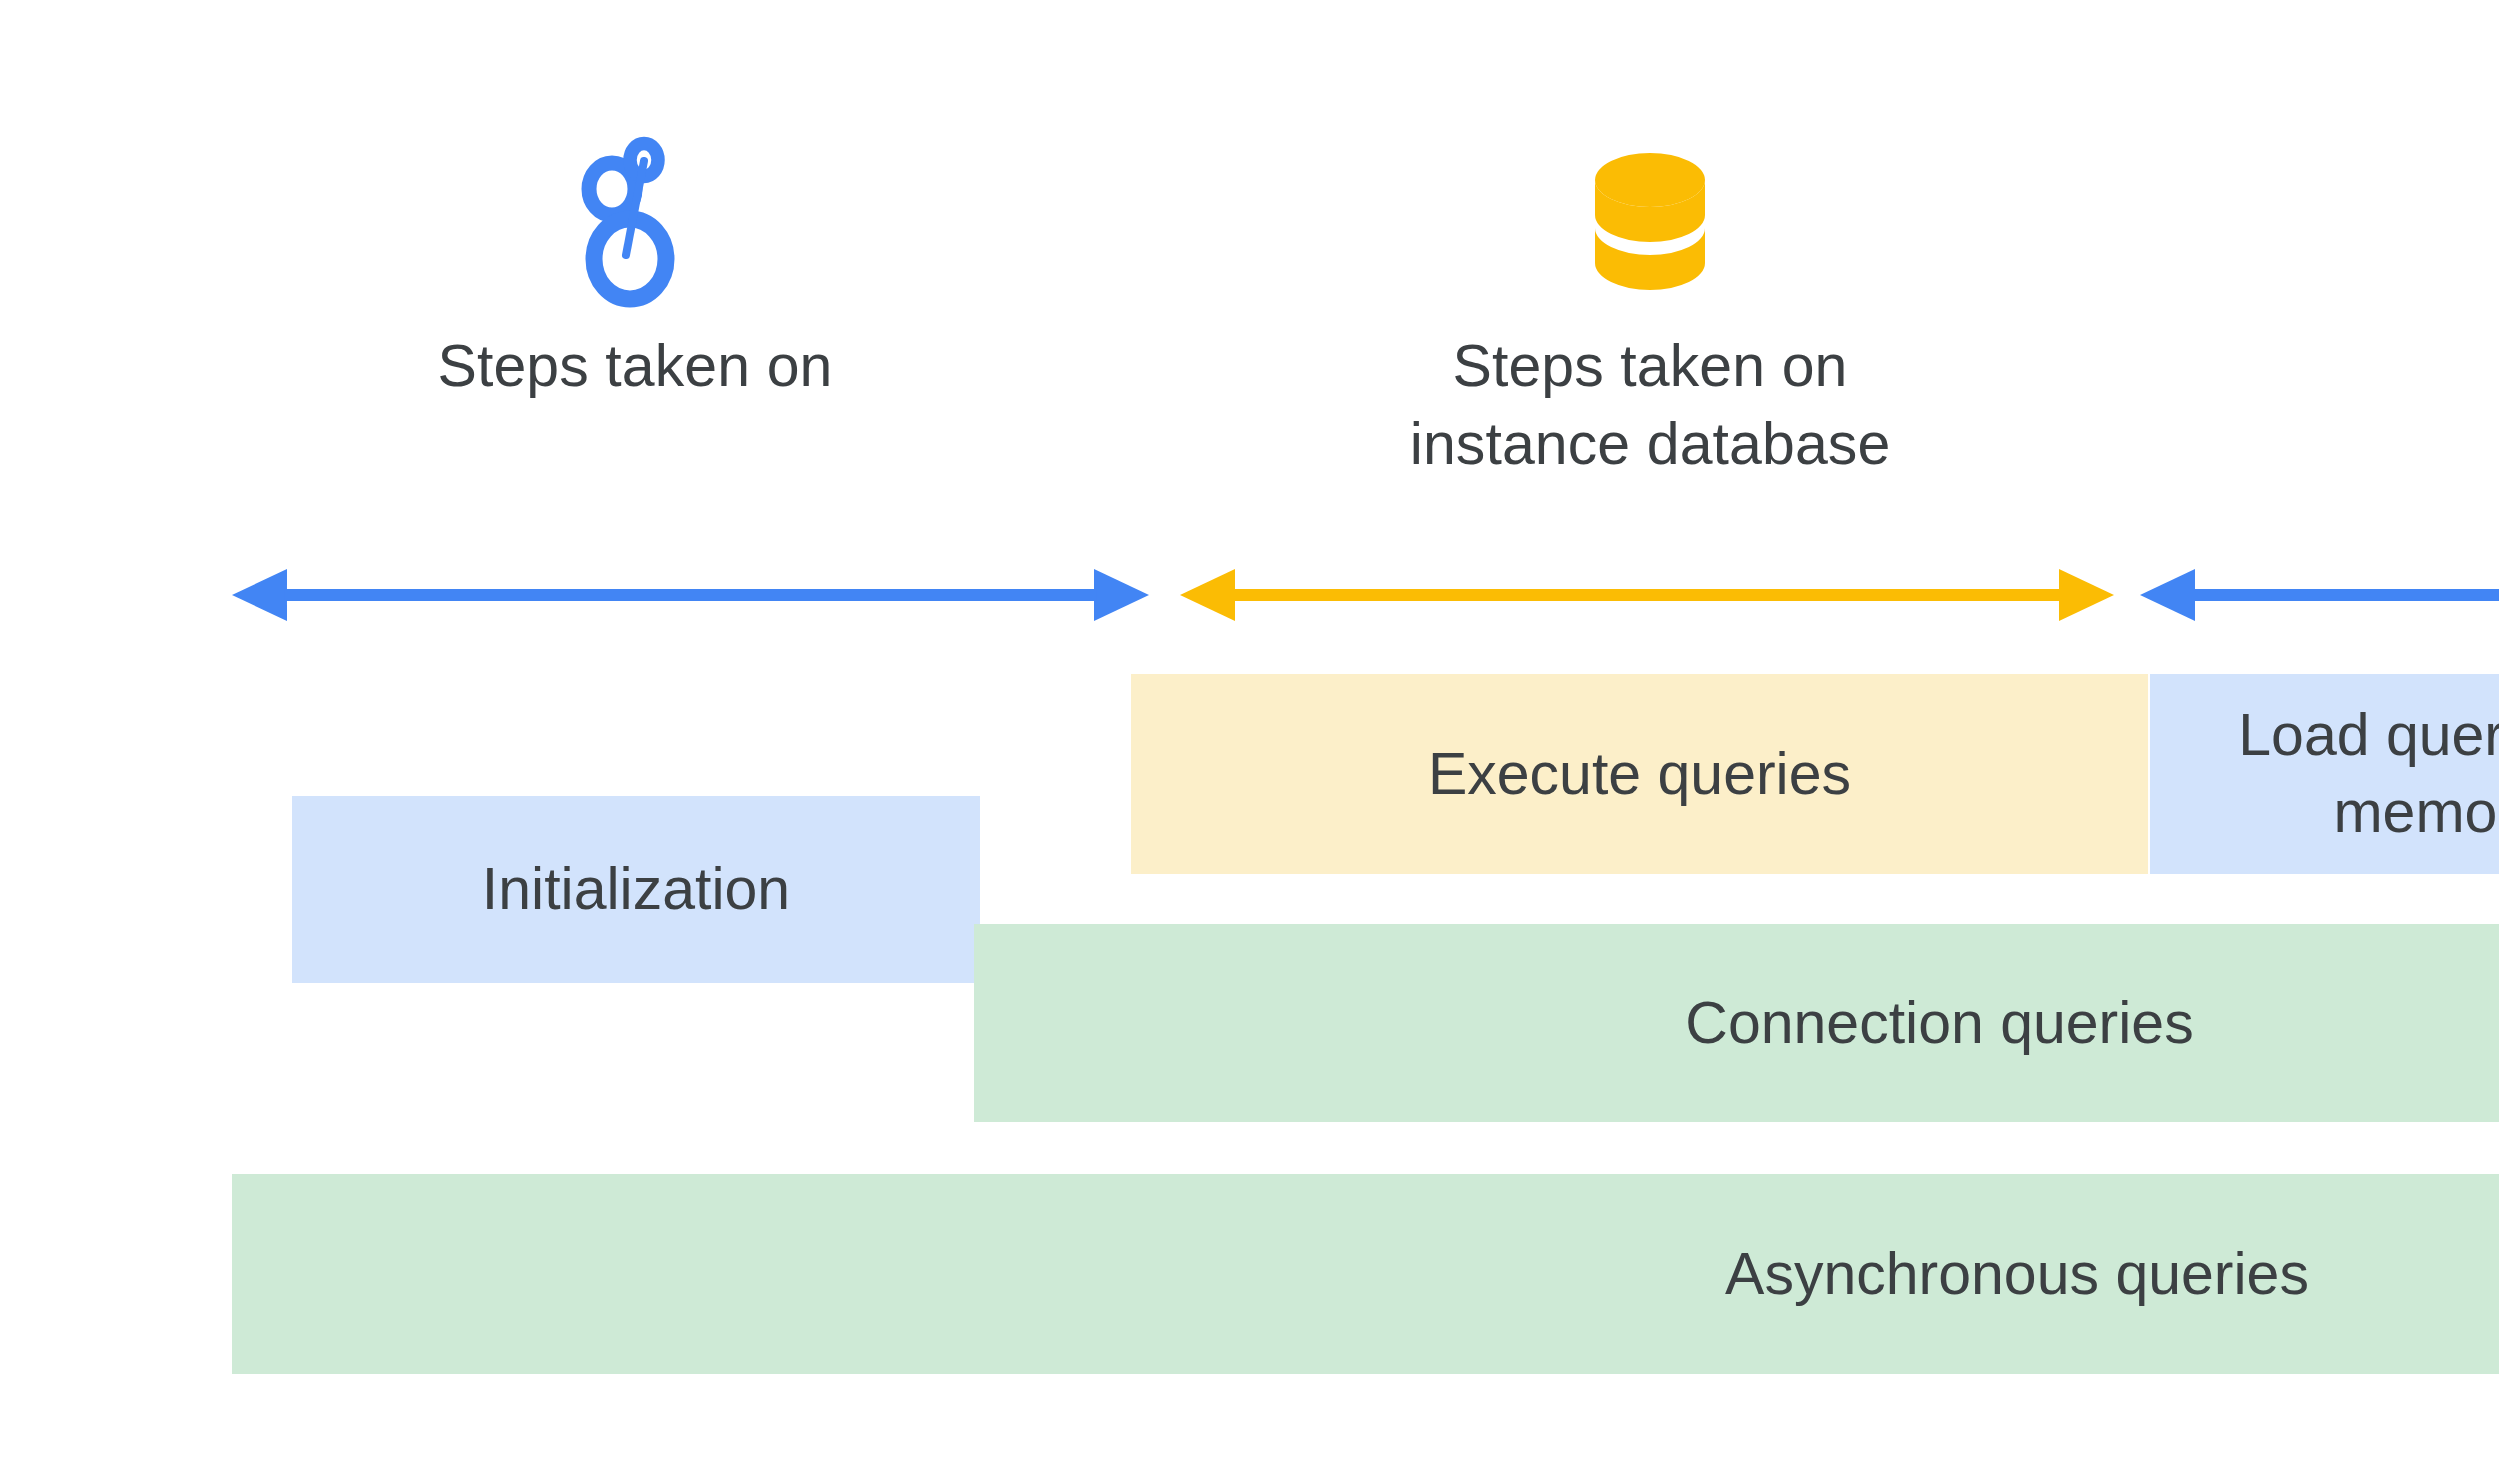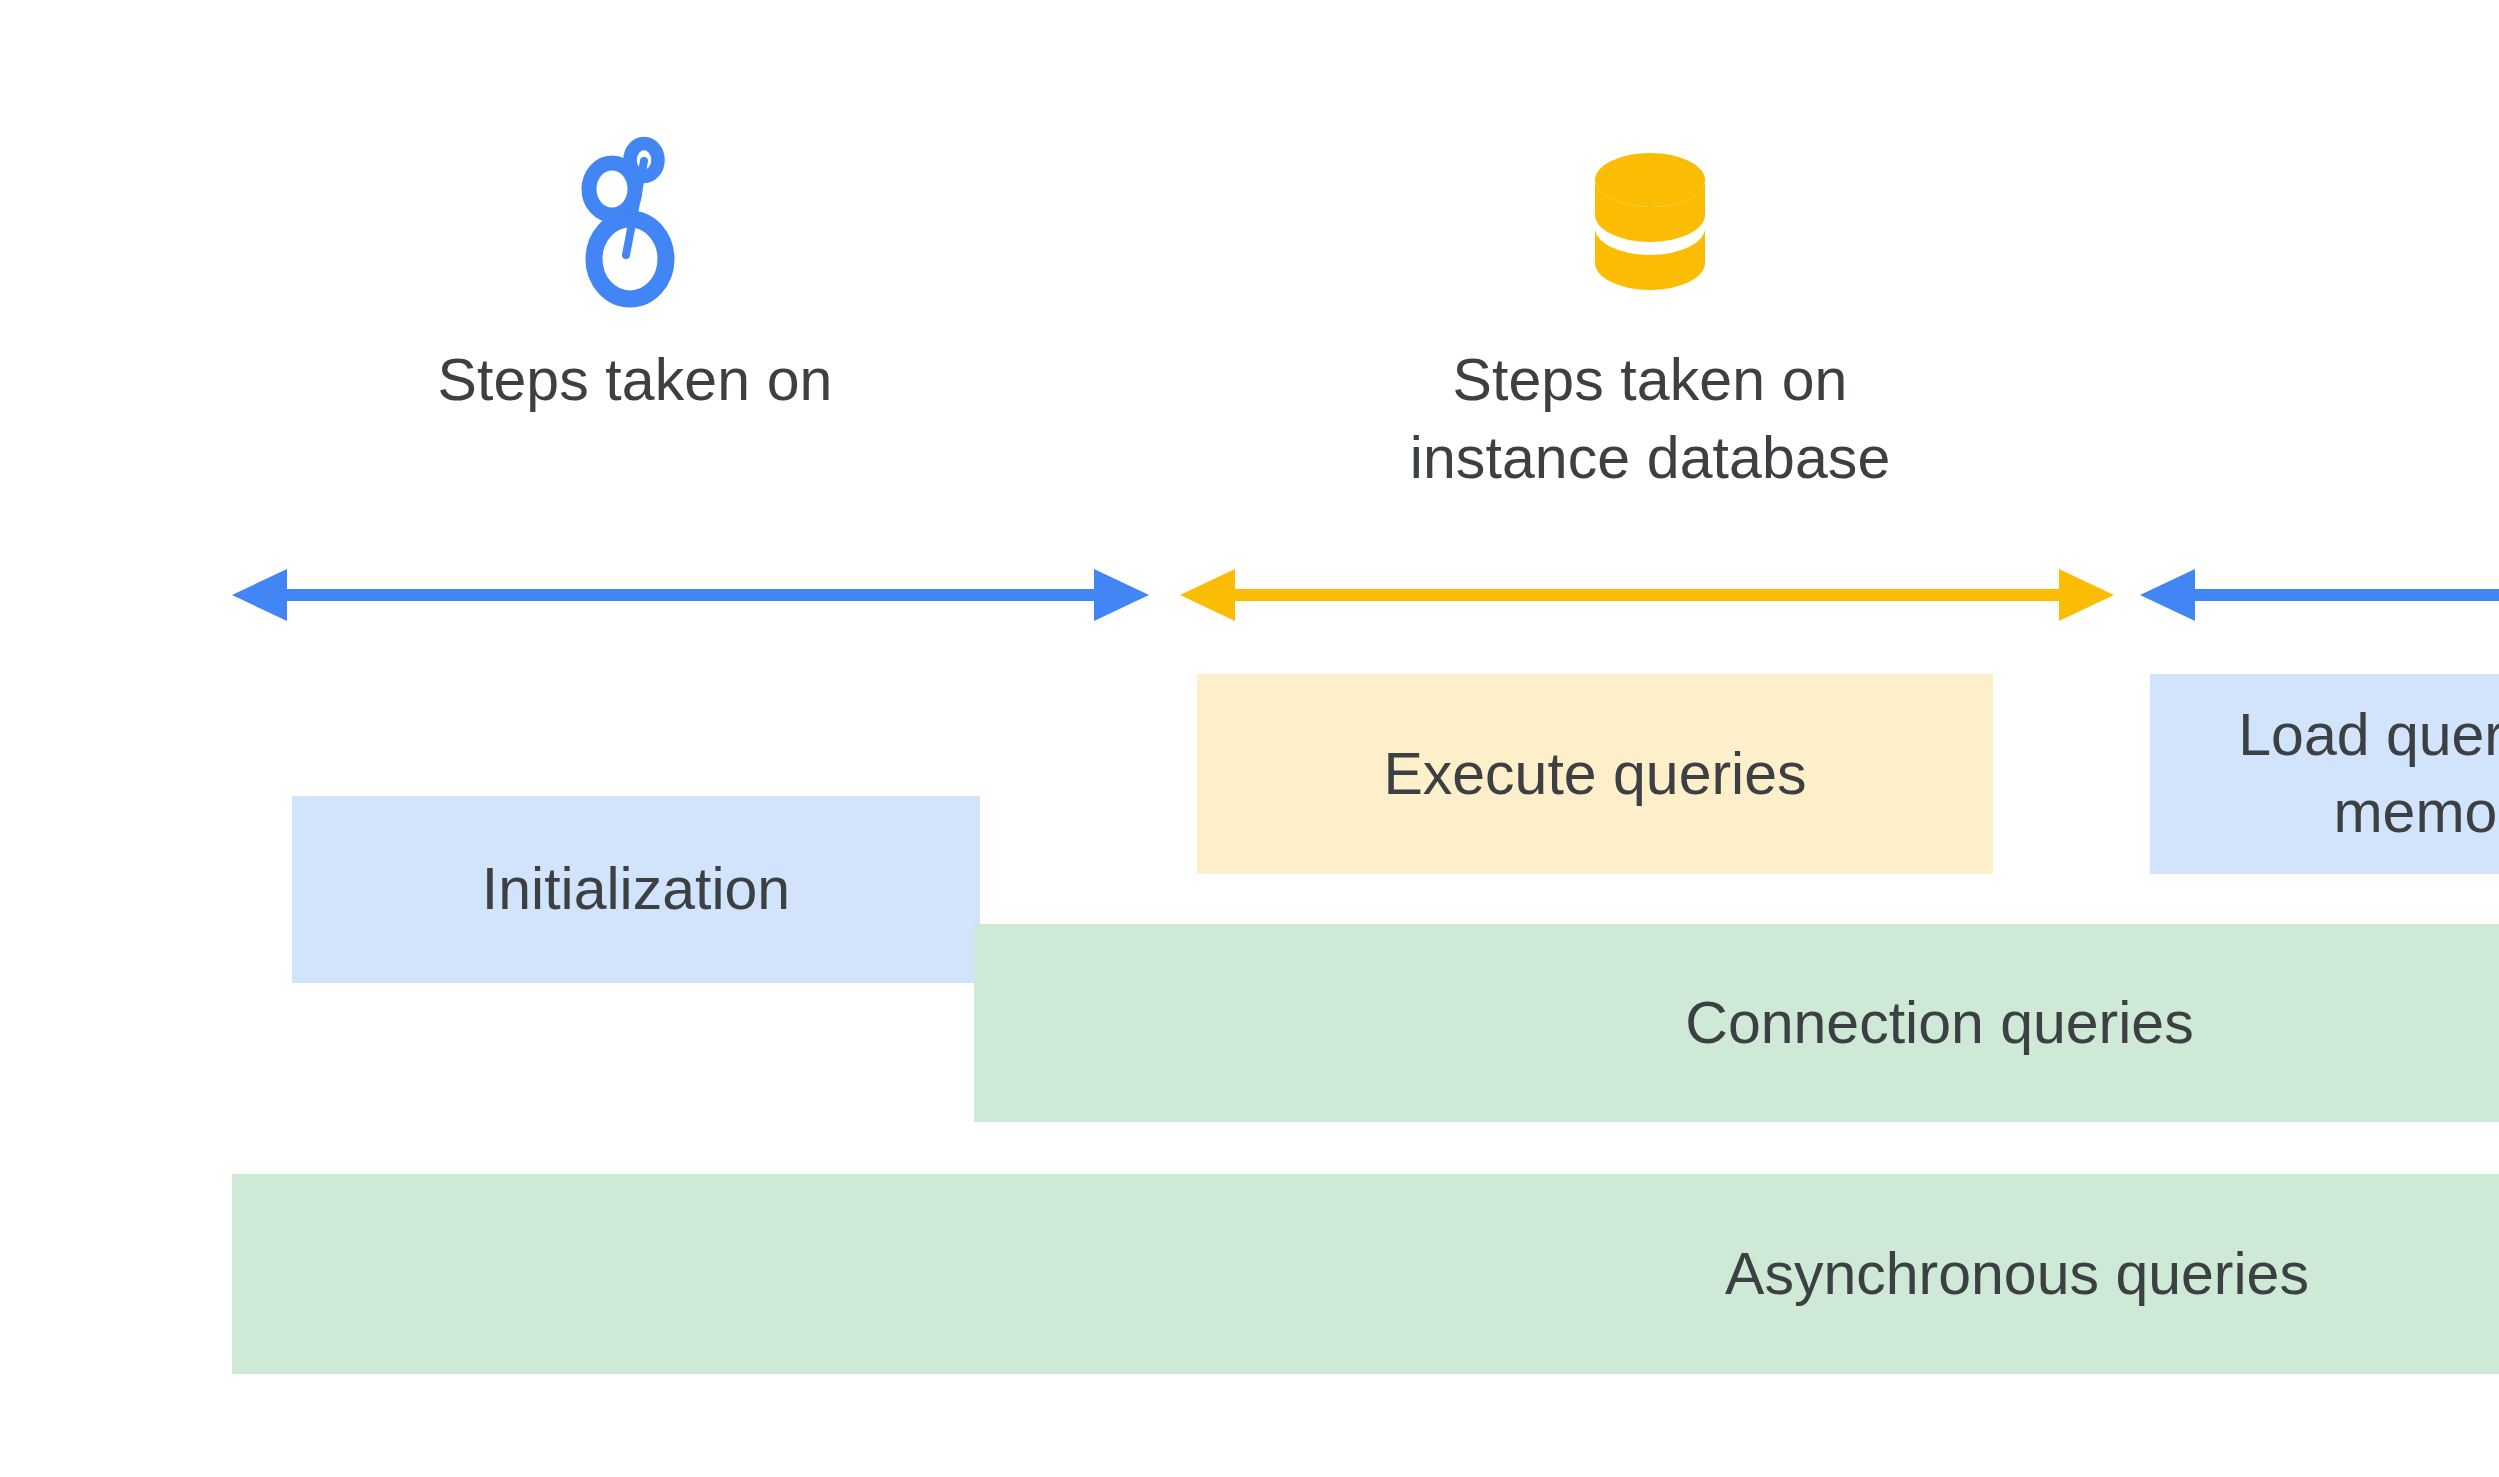--- a/index.html
+++ b/index.html
@@ -29,21 +29,21 @@
     text-align: center;
   }
   .phase-icon {
     display: block;
     margin: 0 auto;
     height: 190px;
   }
   .phase-icon svg { display: block; margin: 0 auto; }
 
   .phase-caption {
-    margin-top: 21px;
+    margin-top: 7px;
     font-size: 59px;
     line-height: 1.33;
     color: #3c4043;
     letter-spacing: 0.1px;
     white-space: nowrap;
   }
   .phase-caption .cap-line { display: block; }
 
   
   .range-arrow {
@@ -131,21 +131,21 @@
   <div class="range-arrow" style="left:2140px; top:565px; width:1615px;">
     <svg width="1615" height="60" viewBox="0 0 3230 120" xmlns="http://www.w3.org/2000/svg">
       <g fill="#4285f4">
         <polygon points="0,60 110,8 110,112"></polygon>
         <polygon points="3230,60 3120,8 3120,112"></polygon>
         <rect x="105" y="48" width="3020" height="24"></rect>
       </g>
     </svg>
   </div>
 
-  <div class="stage-box fill-yellow" style="left:1197px; top:674px; width:796px; height:200px;">
+  <div class="stage-box fill-yellow" style="left:1131px; top:674px; width:1017px; height:200px;">
     <span class="box-label">Execute queries</span>
   </div>
 
   <div class="stage-box fill-blue" style="left:2150px; top:674px; width:580px; height:200px;">
     <span class="box-label">Load queries in
 memory</span>
   </div>
 
   <div class="stage-box fill-blue" style="left:292px; top:796px; width:688px; height:187px;">
     <span class="box-label">Initialization</span>

